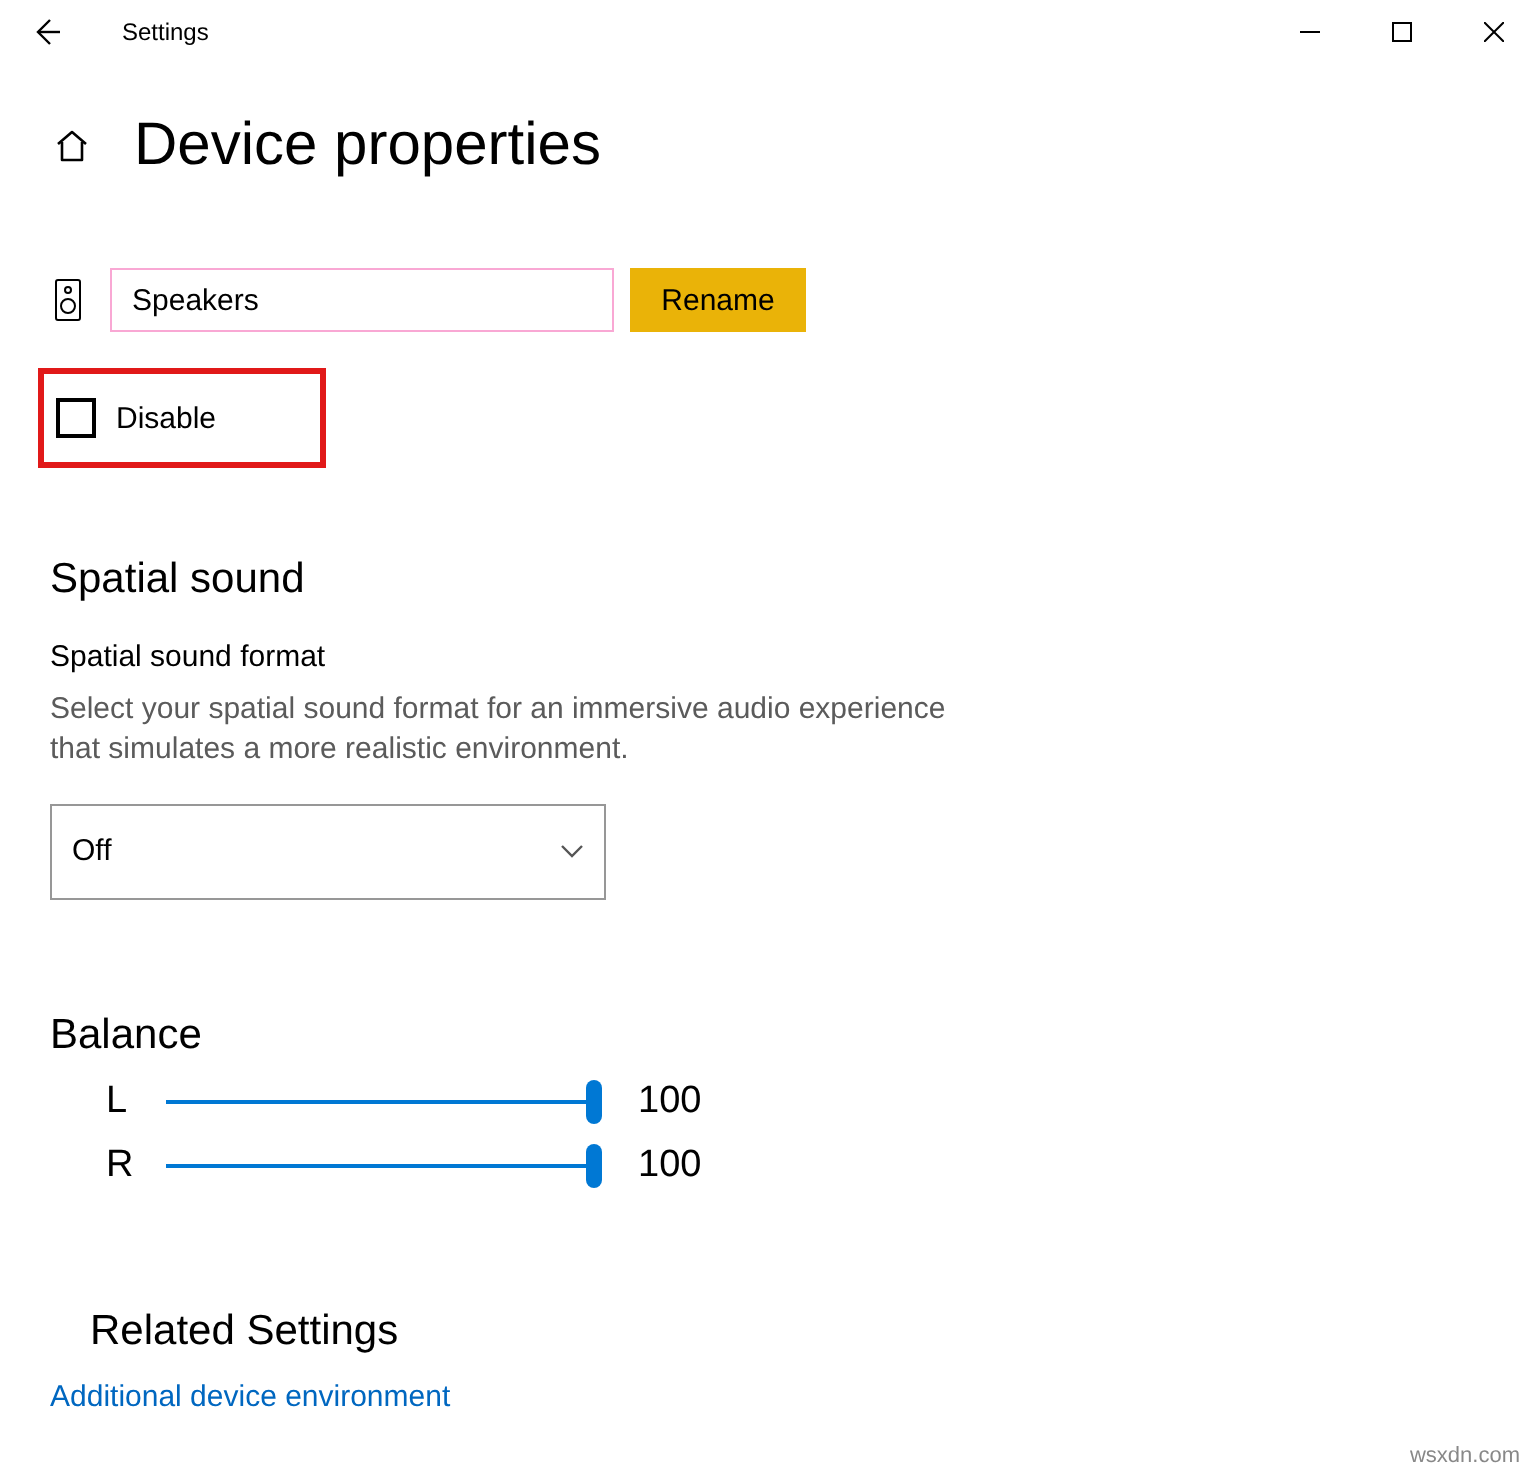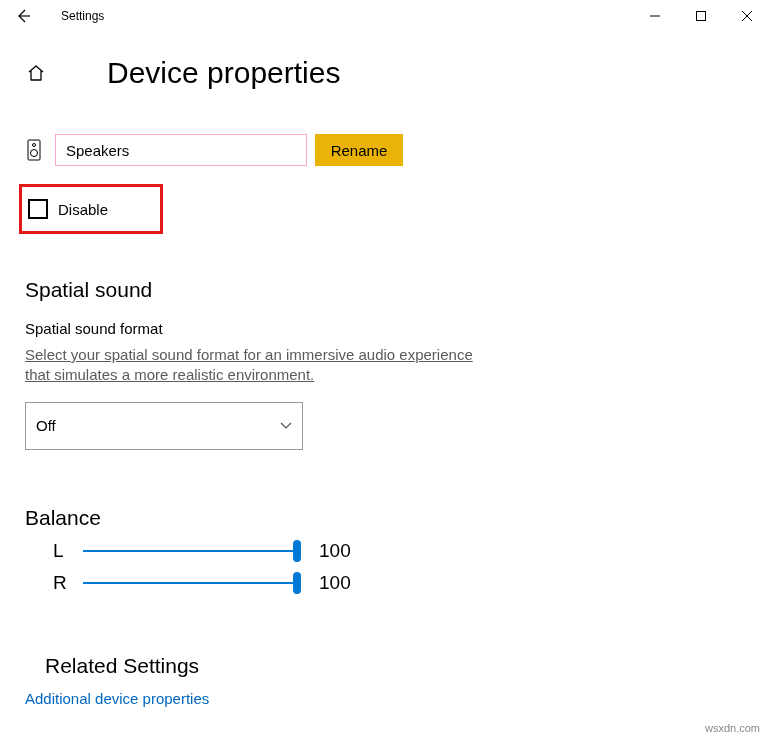--- a/index.html
+++ b/index.html
@@ -31,21 +31,20 @@
   }
   .win-controls div {
     width: 46px; height: 32px;
     display: flex; align-items: center; justify-content: center;
     font-size: 14px;
   }
   .header {
     display: flex;
     align-items: center;
     padding: 24px 25px 14px 25px;
-    gap: 40px;
   }
   .header .home-icon {
     width: 22px;
     margin-right: 20px;
     display:flex;align-items:center;justify-content:center;
   }
   .header h1 {
     font-size: 30px;
     font-weight: 400;
   }
@@ -100,21 +99,20 @@
   .sub-label {
     font-size: 15px;
     margin-top: 18px;
   }
   .desc {
     font-size: 15px;
     color: #5b5b5b;
     margin-top: 8px;
     max-width: 470px;
     line-height: 1.35;
-    text-decoration: underline;
   }
   .dropdown {
     width: 278px;
     height: 48px;
     border: 1px solid #979797;
     margin-top: 16px;
     display: flex;
     align-items: center;
     padding: 0 10px;
     justify-content: space-between;
@@ -278,21 +276,21 @@
   <div class="balance-row">
     <div class="bal-label">R</div>
     <div class="slider">
       <div class="track"></div>
         <div class="thumb"></div>
     </div>
     <div class="bal-val">100</div>
   </div>
 
   <h2 class="related-h">Related Settings</h2>
-  <a class="link">Additional device properties</a>
+  <a class="link">Additional device environment</a>
 
   <div class="foot-links">
     <div class="foot-link">
       <span class="icon">
         <svg width="18" height="18" viewBox="0 0 18 18">
             <path d="M2 3 Q2 1 4 1 H12 Q14 1 14 3 V9 Q14 11 12 11 H6 L3 14 V11 Q2 11 2 9 Z" stroke="#0067c0" fill="none" stroke-width="1.2"></path>
             <text x="8" y="8.5" font-size="8" fill="#0067c0" text-anchor="middle">?</text>
           </svg>
       </span>
       <span class="txt">Get help</span>

